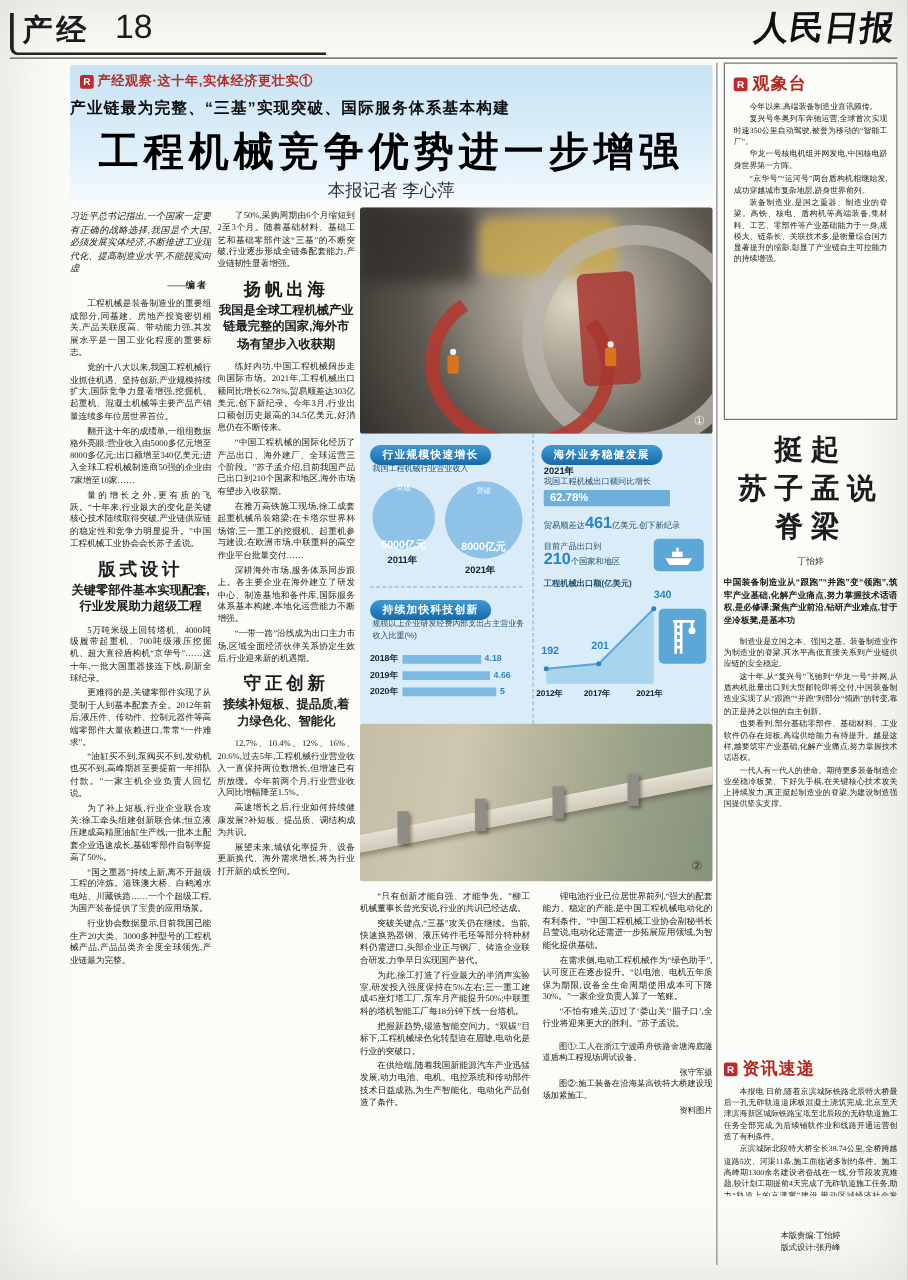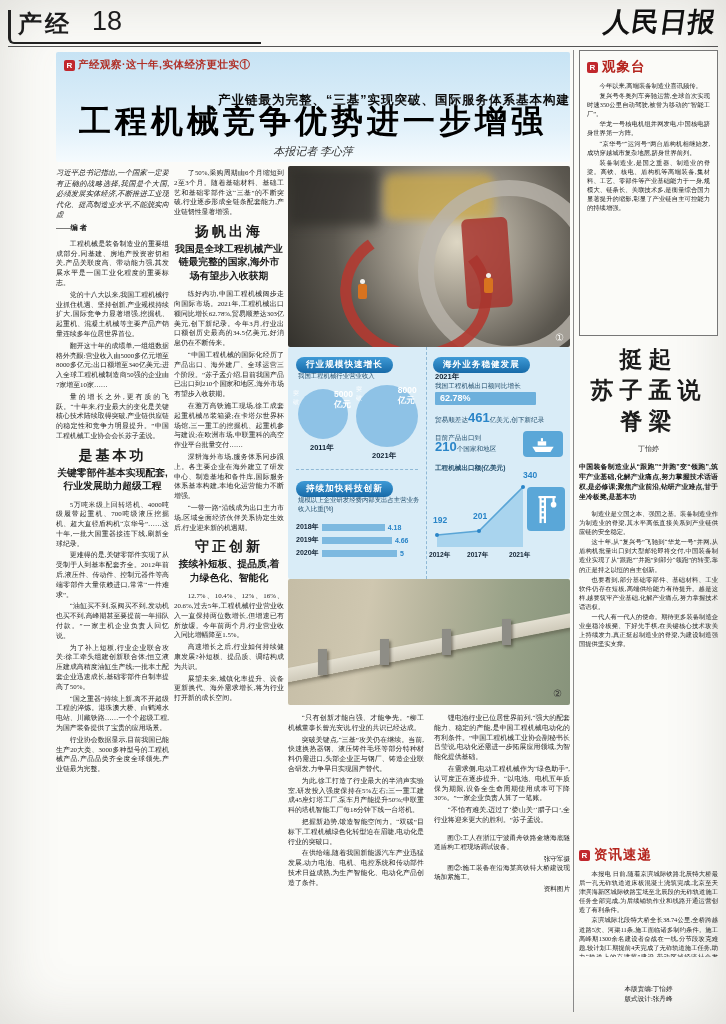--- a/index.html
+++ b/index.html
@@ -14,30 +14,30 @@
   .hdr-date{left:138px;top:24px;font-family:"Liberation Sans",sans-serif;font-weight:bold;font-size:8px;color:#222;margin-top:46px;}
   .masthead{right:10px;top:4px;font-family:"Liberation Serif",serif;font-weight:bold;font-size:27px;
             transform:skewX(-8deg);letter-spacing:1px;color:#111;}
   .hdr-rule{left:8px;top:46px;width:710px;height:1px;background:#555;}
   
   .lead{left:56px;top:52px;width:514px;height:110px;background:linear-gradient(180deg,#c7e3f4 0%,#e2f1fa 70%,#f5fbfe 100%);border-radius:2px;}
   .kicker{position:absolute;left:8px;top:6px;display:flex;align-items:center;gap:3px;}
   .rbadge{display:inline-block;width:11px;height:11px;background:#c1272d;color:#fff;font-family:"Liberation Sans",sans-serif;
           font-weight:bold;font-size:8px;line-height:11px;text-align:center;border-radius:2px;}
   .kicker-text{color:#b03028;font-family:"Liberation Sans",sans-serif;font-weight:bold;font-size:10.5px;letter-spacing:.5px;}
-  .overline{position:absolute;left:0;top:40px;width:100%;text-align:right;font-family:"Liberation Sans",sans-serif;
+  .overline{position:absolute;left:0;top:26px;width:100%;text-align:left;font-family:"Liberation Sans",sans-serif;
             font-weight:bold;font-size:12.5px;color:#0e0e0e;letter-spacing:1px;}
   .headline{position:absolute;left:0;top:48px;width:100%;text-align:center;font-family:Liberation Sans, sans-serif;
             font-weight:bold;font-size:32px;color:#000;letter-spacing:4px;}
-  .lead-byline{position:absolute;left:0;top:92px;width:100%;text-align:center;font-size:11px;font-style:italic;color:#333;}
+  .lead-byline{position:absolute;left:0;top:92px;width:100%;text-align:center;font-size:14px;color:#333;}
   
   .col{font-size:6.9px;line-height:9.8px;text-align:justify;overflow:hidden;}
   .col p{margin:0 0 2px;text-indent:2em;}
   .editor{font-size:7.3px;line-height:10.6px;font-style:italic;color:#222;}
-  .editor-sign{display:block;text-align:left;font-style:normal;font-weight:bold;margin:2px 4px 6px 0;font-size:7.3px;}
+  .editor-sign{display:block;text-align:right;font-style:normal;font-weight:bold;margin:2px 4px 6px 0;font-size:7.3px;}
   .sub{ text-align:center;padding:8px 0 7px;}
   .sub .t{font-family:"Liberation Sans",sans-serif;font-weight:bold;font-size:14px;letter-spacing:3px;}
   .sub .d{font-family:"Liberation Sans",sans-serif;font-weight:bold;font-size:9.8px;line-height:13.5px;margin-top:5px;}
   
   .photo1{left:288px;top:166px;width:282px;height:181px;overflow:hidden;border-radius:2px;
     background:radial-gradient(circle at 60% 42%,#ded7c4 0%,#bcb5a5 16%,#948e82 36%,#5c5850 62%,#33312c 100%);}
   .t-red1{position:absolute;left:52px;top:60px;width:130px;height:112px;border:11px solid #b33a31;border-radius:50%;
           border-top-color:transparent;transform:rotate(8deg);opacity:.9;}
   .t-red2{position:absolute;left:176px;top:52px;width:46px;height:90px;background:#a8352e;border-radius:6px;opacity:.85;transform:rotate(-4deg);}
   .t-yellow{position:absolute;left:96px;top:8px;width:110px;height:46px;background:#c9a84c;border-radius:10px;filter:blur(4px);opacity:.8;}
@@ -55,22 +55,22 @@
   .caption{font-size:6.6px;line-height:9.4px;text-align:justify;}
   .caption .cap-line{margin:0 0 2px;}
   .caption .credit{display:block;text-align:right;}
   
   .info{left:288px;top:347px;width:282px;height:232px;background:#d9ecf7;border-radius:2px;font-family:"Liberation Sans",sans-serif;}
   .info-half-l{position:absolute;left:0;top:0;width:138px;height:100%;border-right:1px dashed #8fb9d6;}
   .info-half-r{position:absolute;left:139px;top:0;width:143px;height:100%;}
   .pill{display:inline-block;background:linear-gradient(180deg,#3e9ad6,#176aa8);color:#fff;font-weight:bold;
         font-size:8.6px;padding:2px 10px;border-radius:9px;letter-spacing:1px;}
   .info-sub{font-size:6.4px;color:#25506e;line-height:8.6px;}
-  .circle{position:absolute;border-radius:50%;background:#8ec2e6;color:#fff;text-align:left;
-          display:flex;flex-direction:row;justify-content:center;gap:35px;}
+  .circle{position:absolute;border-radius:50%;background:#8ec2e6;color:#fff;text-align:center;
+          display:flex;flex-direction:column;justify-content:center;gap:35px;}
   .circle .w{font-size:6px;opacity:.9;}
   .circle .v{font-size:8.5px;font-weight:bold;}
   .circ-year{position:absolute;font-size:7.5px;font-weight:bold;color:#123;}
   .hdash{position:absolute;left:8px;width:122px;border-top:1px dashed #8fb9d6;}
   .bar-row{display:flex;align-items:center;margin:3px 0 0 8px;}
   .bar-label{font-size:7px;font-weight:bold;width:26px;color:#123;}
   .bar{height:7px;background:#7db9e0;}
   .bar-val{font-size:7px;color:#2a85c8;font-weight:bold;margin-left:3px;}
   .growth-bar{background:#6db0dc;color:#fff;font-weight:bold;font-size:9px;height:13px;line-height:13px;padding-left:5px;width:96px;border-radius:1px;}
   .bignum{color:#2a85c8;font-weight:bold;font-size:13px;}
@@ -118,21 +118,21 @@
   <div class="abs col" style="left:56px;top:168px;width:113px;height:846px;">
     <div class="editor">习近平总书记指出,一个国家一定要有正确的战略选择,我国是个大国,必须发展实体经济,不断推进工业现代化、提高制造业水平,不能脱实向虚</div>
     <span class="editor-sign">——编 者</span>
     <div>
         <p>工程机械是装备制造业的重要组成部分,同基建、房地产投资密切相关,产品关联度高、带动能力强,其发展水平是一国工业化程度的重要标志。</p>
         <p>党的十八大以来,我国工程机械行业抓住机遇、坚持创新,产业规模持续扩大,国际竞争力显著增强,挖掘机、起重机、混凝土机械等主要产品产销量连续多年位居世界首位。</p>
         <p>翻开这十年的成绩单,一组组数据格外亮眼:营业收入由5000多亿元增至8000多亿元;出口额增至340亿美元;进入全球工程机械制造商50强的企业由7家增至10家……</p>
         <p>量的增长之外,更有质的飞跃。“十年来,行业最大的变化是关键核心技术陆续取得突破,产业链供应链的稳定性和竞争力明显提升。”中国工程机械工业协会会长苏子孟说。</p>
       </div>
     <div class="sub">
-      <div class="t">是基本功</div>
+      <div class="t">版式设计</div>
       <div class="d">关键零部件基本实现配套,行业发展助力超级工程</div>
     </div>
     <div>
         <p>5万吨米级上回转塔机、4000吨级履带起重机、700吨级液压挖掘机、超大直径盾构机“京华号”……这十年,一批大国重器接连下线,刷新全球纪录。</p>
         <p>更难得的是,关键零部件实现了从受制于人到基本配套齐全。2012年前后,液压件、传动件、控制元器件等高端零部件大量依赖进口,常常“一件难求”。</p>
         <p>“油缸买不到,泵阀买不到,发动机也买不到,高峰期甚至要提前一年排队付款。”一家主机企业负责人回忆说。</p>
         <p>为了补上短板,行业企业联合攻关:徐工牵头组建创新联合体;恒立液压建成高精度油缸生产线;一批本土配套企业迅速成长,基础零部件自制率提高了50%。</p>
         <p>“国之重器”持续上新,离不开超级工程的淬炼。港珠澳大桥、白鹤滩水电站、川藏铁路……一个个超级工程,为国产装备提供了宝贵的应用场景。</p>
         <p>行业协会数据显示,目前我国已能生产20大类、3000多种型号的工程机械产品,产品品类齐全度全球领先,产业链最为完整。</p>
       </div>

